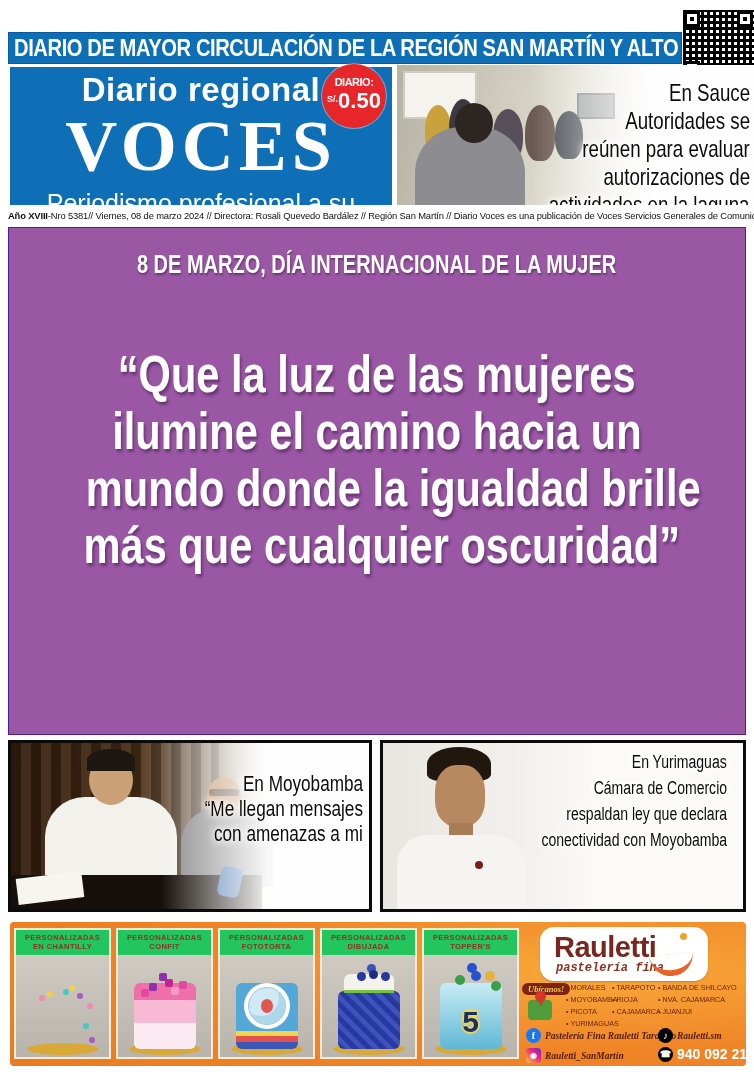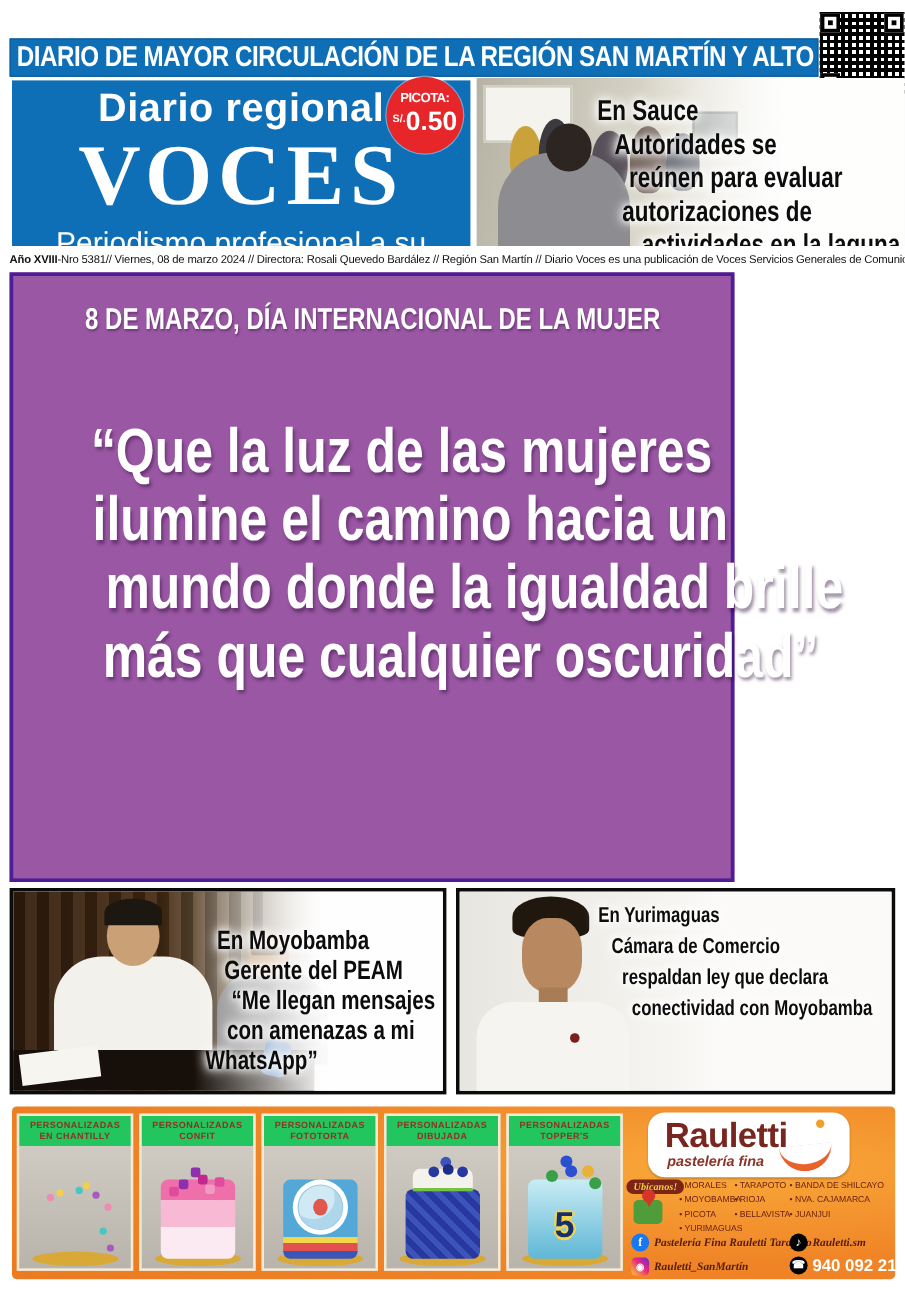--- a/index.html
+++ b/index.html
@@ -26,21 +26,21 @@
   .mh-kicker{margin-top:4px;font-size:33px;font-weight:bold;letter-spacing:.5px;}
   .mh-title{font-family:"Liberation Serif",serif;font-weight:bold;font-size:72px;line-height:82px;letter-spacing:5px;margin-top:-4px;}
   .mh-tagline{font-size:25px;margin-top:2px;}
   .price{position:absolute;left:322px;top:64px;width:64px;height:64px;border-radius:50%;background:#e62629;color:#fff;
          text-align:center;z-index:5;box-shadow:0 0 0 1px rgba(255,255,255,.4);}
   .price .p1{font-size:11px;font-weight:bold;margin-top:12px;letter-spacing:-.5px;}
   .price .cur{font-size:9px;font-weight:bold;vertical-align:6px;}
   .price .amt{font-size:22px;font-weight:bold;}
 
   
-  .hl{font-weight:bold;color:#0c0c0c;}
+  .hl{font-weight:normal;color:#0c0c0c;text-align:right;}
   .hl .ln{display:block;}
   .hl .ln span{display:inline-block;transform:scaleX(.78);transform-origin:100% 50%;white-space:nowrap;
                text-shadow:0 0 6px #fff,0 0 10px #fff,0 0 14px #fff;}
 
   
   .topstory{position:absolute;left:397px;top:65px;width:357px;height:140px;overflow:hidden;}
   .ph-meet{position:absolute;inset:0;background:linear-gradient(100deg,#b6b2a4,#dddacd 45%,#f3f2ee 70%);}
   .ph-meet .win{position:absolute;left:6px;top:6px;width:70px;height:44px;background:#f4f3ee;border:2px solid #cfccc0;}
   .ph-meet .scr{position:absolute;left:180px;top:28px;width:34px;height:22px;background:#9aa09c;border:2px solid #7b807c;}
   .ph-meet .p{position:absolute;border-radius:50% 50% 40% 40%;}
@@ -51,21 +51,21 @@
   .ph-meet .p5{left:158px;top:46px;width:28px;height:48px;background:#444a52;}
   .ph-meet .fgman{position:absolute;left:18px;top:62px;width:110px;height:80px;background:#8d8d91;border-radius:46px 46px 0 0;}
   .ph-meet .fghead{position:absolute;left:58px;top:38px;width:38px;height:40px;background:#2c2522;border-radius:50%;}
   .ph-meet .fade{position:absolute;inset:0;background:linear-gradient(90deg,rgba(255,255,255,0) 38%,rgba(255,255,255,.92) 72%);}
   .ts-head{position:absolute;right:4px;top:14px;font-size:24px;line-height:28px;}
 
   
   .folio{position:absolute;left:8px;top:210px;width:740px;font-size:9.4px;color:#111;white-space:nowrap;letter-spacing:-.15px;}
 
   
-  .feature{position:absolute;left:8px;top:227px;width:604px;height:508px;background:#9a57a4;border:3px solid #4c1d95;box-sizing:border-box;}
+  .feature{position:absolute;left:8px;top:227px;width:738px;height:508px;background:#9a57a4;border:1px solid #4c1d95;box-sizing:border-box;}
   .f-kicker{position:absolute;left:0;right:0;top:22px;text-align:center;color:#fff;font-weight:bold;font-size:25px;}
   .f-kicker span{display:inline-block;transform:scaleX(.8);transform-origin:50% 50%;white-space:nowrap;
                  text-shadow:1px 2px 2px rgba(40,10,50,.4);}
   .f-quote{position:absolute;left:0;right:0;top:118px;text-align:center;color:#fff;font-weight:bold;
            font-size:52px;line-height:57px;}
   .f-quote span{display:inline-block;transform:scaleX(.8);transform-origin:50% 50%;white-space:nowrap;
            text-shadow:2px 3px 3px rgba(45,15,55,.45);}
   .f-deck{position:absolute;left:0;right:0;top:418px;text-align:center;color:#fff;font-weight:bold;
            font-size:23px;line-height:30px;}
   .f-deck span{display:inline-block;transform:scaleX(.84);transform-origin:50% 50%;white-space:nowrap;
@@ -128,21 +128,21 @@
   .c5 .cbody{background:linear-gradient(180deg,#c8ecf4 0,#5fb7d6 100%);}
   .c5 .num{position:absolute;left:50%;bottom:18px;transform:translateX(-50%);font-size:30px;font-weight:bold;color:#16306e;
       text-shadow:-2px 0 0 #f2d54a,2px 0 0 #f2d54a,0 -2px 0 #f2d54a,0 2px 0 #f2d54a;z-index:2;}
   .c5 .conf{position:absolute;left:50%;bottom:76px;width:10px;height:10px;border-radius:50%;background:#2a4fd0;
       box-shadow:-16px 4px 0 #3aa047,14px 0 0 #e8b23a,-4px -8px 0 #2a4fd0,20px 10px 0 #3aa047;}
 
   .brandcard{position:absolute;left:530px;top:5px;width:168px;height:54px;background:#fff;border-radius:14px;
       box-shadow:0 1px 2px rgba(0,0,0,.2);}
   .bname{position:absolute;left:14px;top:4px;font-size:29px;font-weight:bold;color:#772720;letter-spacing:-.5px;}
   .idot{position:absolute;left:140px;top:6px;width:7px;height:7px;border-radius:50%;background:#f0a12c;}
-  .btag{position:absolute;left:16px;top:34px;font-family:Liberation Sans, sans-serif;font-style:italic;font-weight:bold;
+  .btag{position:absolute;left:16px;top:34px;font-family:Liberation Mono, monospace;font-style:italic;font-weight:bold;
       font-size:12px;color:#8a3426;}
   .smile{position:absolute;right:14px;bottom:5px;width:44px;height:16px;border-bottom:6px solid #e8632a;
       border-radius:0 0 44px 44px;transform:rotate(-6deg);}
 
   .locate{position:absolute;left:512px;top:61px;background:#7c2415;color:#f2cf3c;border-radius:8px;
       padding:1px 6px;font-family:"Liberation Serif",serif;font-style:italic;font-weight:bold;font-size:8.5px;}
   .pin{position:absolute;left:518px;top:78px;width:24px;height:20px;background:#4f9c3a;border-radius:4px;}
   .pin:before{content:"";position:absolute;left:7px;top:-9px;width:11px;height:11px;border-radius:50%;background:#d8352a;}
   .pin:after{content:"";position:absolute;left:9.5px;top:0;width:0;height:0;border-left:3px solid transparent;
       border-right:3px solid transparent;border-top:6px solid #d8352a;}
@@ -176,21 +176,21 @@
   <div class="banner">
     <span>DIARIO DE MAYOR CIRCULACIÓN DE LA REGIÓN SAN MARTÍN Y ALTO AMAZONAS</span>
   </div>
 
   <div class="masthead">
     <div class="mh-kicker">Diario regional</div>
     <div class="mh-title">VOCES</div>
     <div class="mh-tagline">Periodismo profesional a su servicio</div>
   </div>
   <div class="price">
-    <div class="p1">PICOTA:</div>
+    <div class="p1">DIARIO:</div>
     <div class="p2"><span class="cur">S/.</span><span class="amt">0.50</span></div>
   </div>
 
   <div class="topstory">
     <div class="ph-meet">
       <div class="win"></div>
         <div class="scr"></div>
       <div class="p p1"></div>
         <div class="p p2"></div>
         <div class="p p3"></div>
@@ -232,24 +232,22 @@
       <div class="body2"></div>
         <div class="head2"></div>
         <div class="glass"></div>
       <div class="table"></div>
         <div class="paper"></div>
         <div class="mic"></div>
       <div class="fade"></div>
     </div>
     <div class="hl sl-head">
       <div class="ln"><span>En Moyobamba</span></div>
-      <div class="ln"><span>Gerente del PEAM</span></div>
       <div class="ln"><span>“Me llegan mensajes</span></div>
       <div class="ln"><span>con amenazas a mi</span></div>
-      <div class="ln"><span>WhatsApp”</span></div>
     </div>
   </div>
 
   <div class="story sr">
     <div class="ph-port">
       <div class="hair"></div>
         <div class="face"></div>
         <div class="neck"></div>
         <div class="shirt"></div>
         <div class="btn"></div>
@@ -320,21 +318,21 @@
 
     <div class="loccol lc1">
       <div>MORALES</div>
       <div>MOYOBAMBA</div>
       <div>PICOTA</div>
       <div>YURIMAGUAS</div>
     </div>
     <div class="loccol lc2">
       <div>TARAPOTO</div>
       <div>RIOJA</div>
-      <div>BELLAVISTA</div>
+      <div>CAJAMARCA</div>
     </div>
     <div class="loccol lc3">
       <div>BANDA DE SHILCAYO</div>
       <div>NVA. CAJAMARCA</div>
       <div>JUANJUI</div>
     </div>
 
     <div class="soc s1">
       <span class="ic fb">f</span>
       <span class="txt">Pastelería Fina Rauletti Tarapoto</span>

